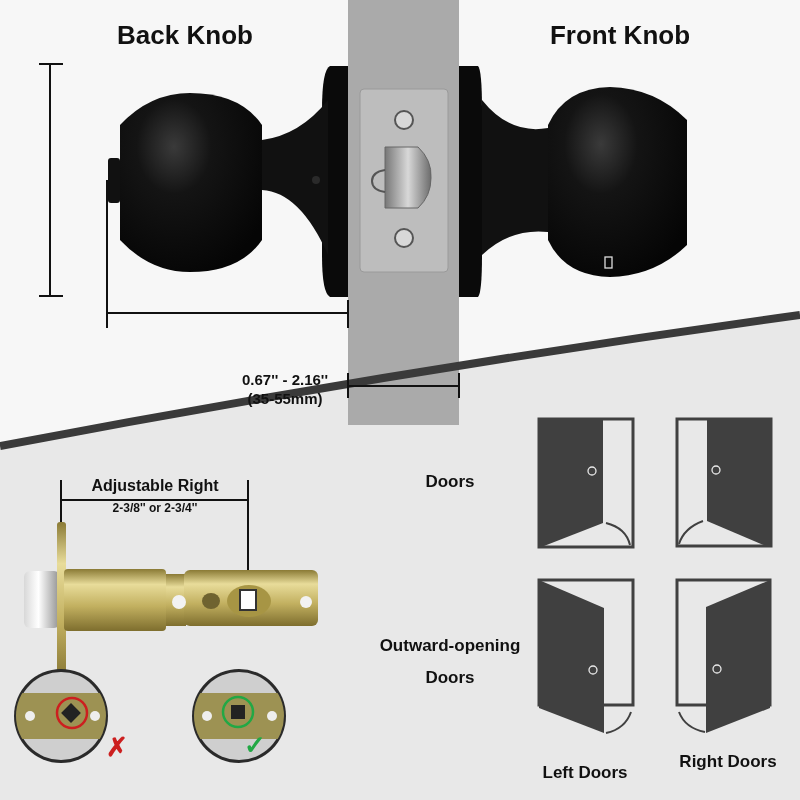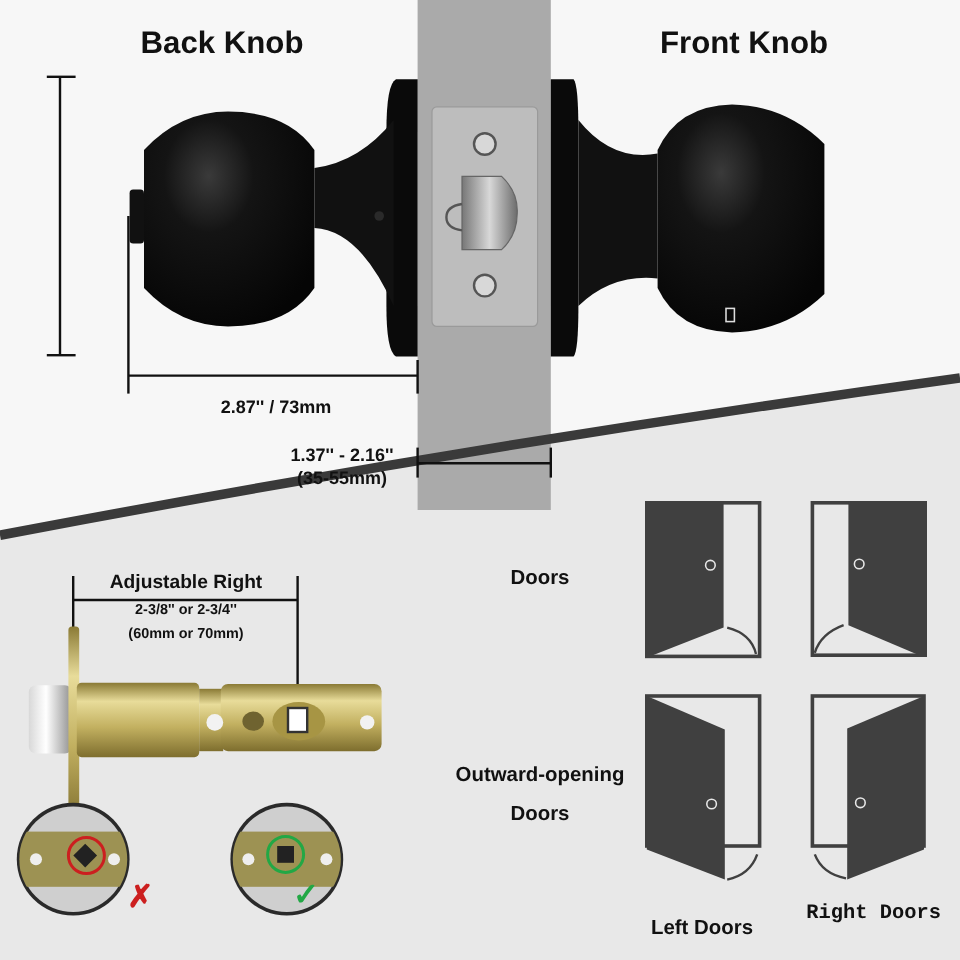--- a/index.html
+++ b/index.html
@@ -147,37 +147,35 @@
       <path d="M630,545 Q626,528 606,523"></path>
       <path d="M679,544 Q684,528 703,521"></path>
       <path d="M606,733 Q625,729 631,712"></path>
       <path d="M705,732 Q685,728 679,712"></path>
     </g>
   </svg>
 
   <div class="abs txt title" style="left:95px;top:20px;width:180px;">Back Knob</div>
   <div class="abs txt title" style="left:525px;top:20px;width:190px;">Front Knob</div>
 
-  <div class="abs txt dim" style="left:160px;top:330px;width:140px;">2.87'' / 73mm</div>
   <div class="abs txt dim" style="left:220px;top:370px;width:130px;">
-    <div>1.37'' - 2.16''</div>
+    <div>0.67'' - 2.16''</div>
     <div>(35-55mm)</div>
   </div>
 
   <div class="abs txt lbl" style="left:70px;top:477px;width:170px;font-size:16px;">Adjustable Right</div>
   <div class="abs txt" style="left:70px;top:498px;width:170px;font-size:12px;line-height:20px;">
     <div>2-3/8'' or 2-3/4''</div>
-    <div>(60mm or 70mm)</div>
   </div>
   <div class="abs txt" style="left:102px;top:732px;width:30px;font-size:26px;color:#cc1f1f;">✗</div>
   <div class="abs txt" style="left:240px;top:730px;width:30px;font-size:26px;color:#22a845;">✓</div>
 
   <div class="abs txt lbl" style="left:370px;top:466px;width:160px;line-height:32px;">
     <div>Doors</div>
   </div>
   <div class="abs txt lbl" style="left:365px;top:630px;width:170px;line-height:32px;">
     <div>Outward-opening</div>
     <div>Doors</div>
   </div>
   <div class="abs txt lbl" style="left:530px;top:752px;width:110px;margin-top:11px;">Left Doors</div>
-  <div class="abs txt lbl" style="left:668px;top:752px;width:120px;font-family:Liberation Mono, monospace;">Right Doors</div>
+  <div class="abs txt lbl" style="left:668px;top:752px;width:120px;">Right Doors</div>
 
 </div>
 
 </body></html>

